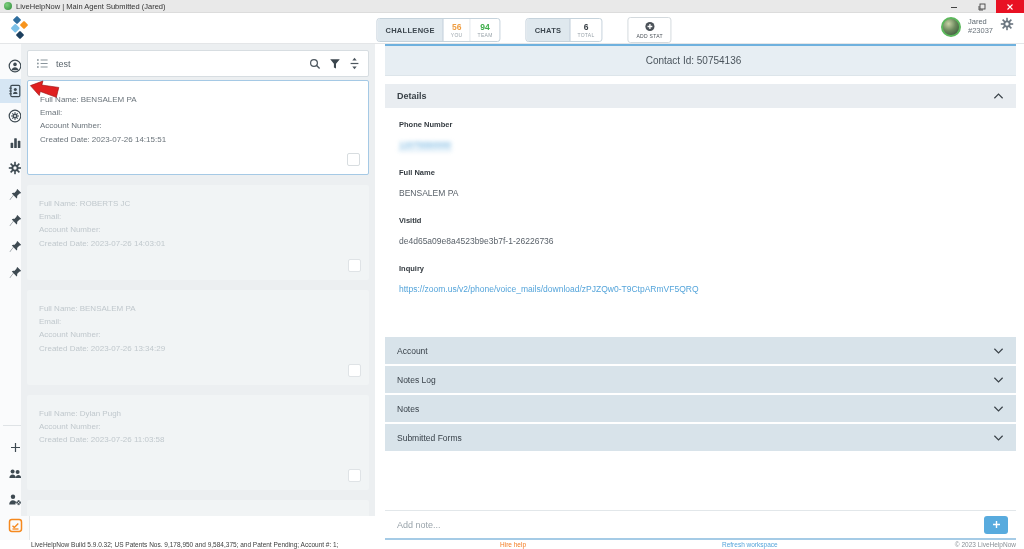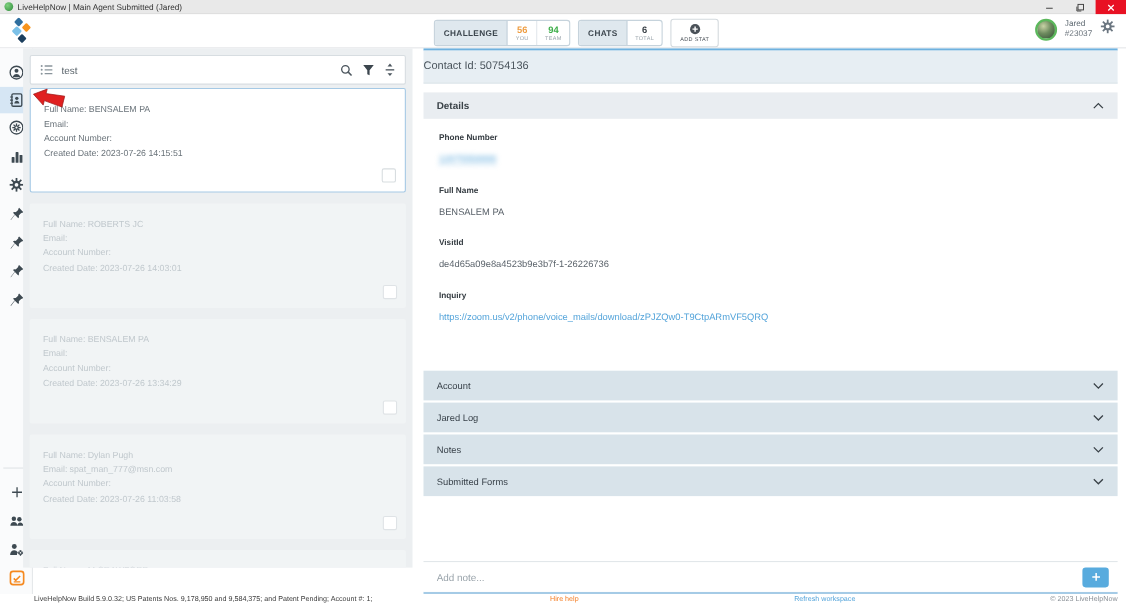--- a/index.html
+++ b/index.html
@@ -16,21 +16,21 @@
   .tb-title { font-size:7.5px; color:#333; }
   .tb-controls { position:absolute; right:0; top:0; height:13px; display:flex; }
   .tb-btn { width:28px; height:13px; display:flex; align-items:center; justify-content:center; color:#444; }
   .tb-btn.close { background:#e81123; color:#fff; }
 
   
   .appheader { position:absolute; top:13px; left:0; width:1024px; height:31px;
     background:#fff; border-bottom:1px solid #e4e6e8; }
   .logo { position:absolute; left:8px; top:3px; }
   .center-stats { position:absolute; left:50%; top:4px; transform:translateX(-50%);
-    display:flex; align-items:center; gap:7px;padding-left:24px; }
+    display:flex; align-items:center; gap:25px;padding-left:24px; }
   .stat-group { display:flex; height:24px; border:1px solid #c6d3dc; border-radius:3px; overflow:hidden; background:#fff; }
   .stat-label { background:#dfe8ee; display:flex; align-items:center; padding:0 8px;
     font-size:7.5px; font-weight:bold; color:#3c464e; letter-spacing:.3px; border-right:1px solid #c6d3dc; }
   .stat-cell { display:flex; flex-direction:column; align-items:center; justify-content:center;
     padding:0 7px; min-width:24px; }
   .stat-cell + .stat-cell { border-left:1px solid #e3e8ec; }
   .stat-val { font-size:8.5px; font-weight:bold; line-height:9px; }
   .stat-cap { font-size:5px; color:#9aa4ab; letter-spacing:.3px; }
   .you .stat-val { color:#ef9e43; } .team .stat-val { color:#3dae49; } .total .stat-val { color:#3a4147; }
   .addstat { height:26px; width:44px; border:1px solid #d4dade; border-radius:3px; background:#fff;
@@ -69,21 +69,21 @@
   .card.dim { background:#f1f4f5; color:#c0c8cd; }
   .lbl { margin-right:2px; }
   .chk { position:absolute; right:8px; bottom:8px; width:13px; height:13px; background:#fff;
     border:1px solid #dfe3e6; border-radius:2px; }
   .card.selected .chk { border-color:#d8dde0; }
 
   
   .detailpanel { position:absolute; top:44px; left:385px; width:631px; height:496px;
     background:#fff; border-top:2px solid #6fb1de; border-bottom:2px solid #a5cbe6; }
   .contact-header { height:30px; background:#e7eef3; border-bottom:1px solid #dde5ea;
-    display:flex; align-items:center; justify-content:flex-start; padding-right:14px;
+    display:flex; align-items:center; justify-content:center; padding-right:14px;
     font-size:10px; color:#4a545c; margin-bottom:8px; }
   .sec-head { height:24px; background:#e9edf1; display:flex; align-items:center;
     justify-content:space-between; padding:0 12px; }
   .sec-title { font-size:9px; font-weight:bold; color:#3a4248; }
   .details-body { height:229px; padding:12px 14px 0 14px; }
   .field { margin-bottom:16px; }
   .f-label { font-size:7.5px; font-weight:bold; color:#343b41; margin-bottom:5px; }
   .f-value { font-size:8.5px; color:#5a626a; }
   .f-link { color:#54a4da; }
   .blurred { filter:blur(2.2px); border-bottom:1px dashed #7fb9e2; display:inline-block; }
@@ -396,21 +396,20 @@
     <div class="card dim">
       <div><span class="lbl">Full Name:</span><span>BENSALEM PA</span></div>
       <div><span class="lbl">Email:</span><span></span></div>
       <div><span class="lbl">Account Number:</span><span></span></div>
       <div><span class="lbl">Created Date:</span><span>2023-07-26 13:34:29</span></div>
       <span class="chk"></span>
     </div>
 
     <div class="card dim">
       <div><span class="lbl">Full Name:</span><span>Dylan Pugh</span></div>
-      <div><span class="lbl">Email:</span><span>spat_man_777@msn.com</span></div>
       <div><span class="lbl">Account Number:</span><span></span></div>
       <div><span class="lbl">Created Date:</span><span>2023-07-26 11:03:58</span></div>
       <span class="chk"></span>
     </div>
 
     <div class="card dim">
       <div><span class="lbl">Full Name:</span><span>M CRAWFORD</span></div>
       <div><span class="lbl">Email:</span><span></span></div>
       <div><span></span></div>
 
@@ -452,21 +451,21 @@
 
     <div class="acc">
       <span>Account</span>
       <span class="icon">
         <svg width="11" height="8" viewBox="0 0 12 8">
             <path d="M1.5 1.5L6 6l4.5-4.5" fill="none" stroke="#3a4248" stroke-width="1.3"></path>
           </svg>
       </span>
     </div>
     <div class="acc">
-      <span>Jared Log</span>
+      <span>Notes Log</span>
       <span class="icon">
         <svg width="11" height="8" viewBox="0 0 12 8">
             <path d="M1.5 1.5L6 6l4.5-4.5" fill="none" stroke="#3a4248" stroke-width="1.3"></path>
           </svg>
       </span>
     </div>
     <div class="acc">
       <span>Notes</span>
       <span class="icon">
         <svg width="11" height="8" viewBox="0 0 12 8">

